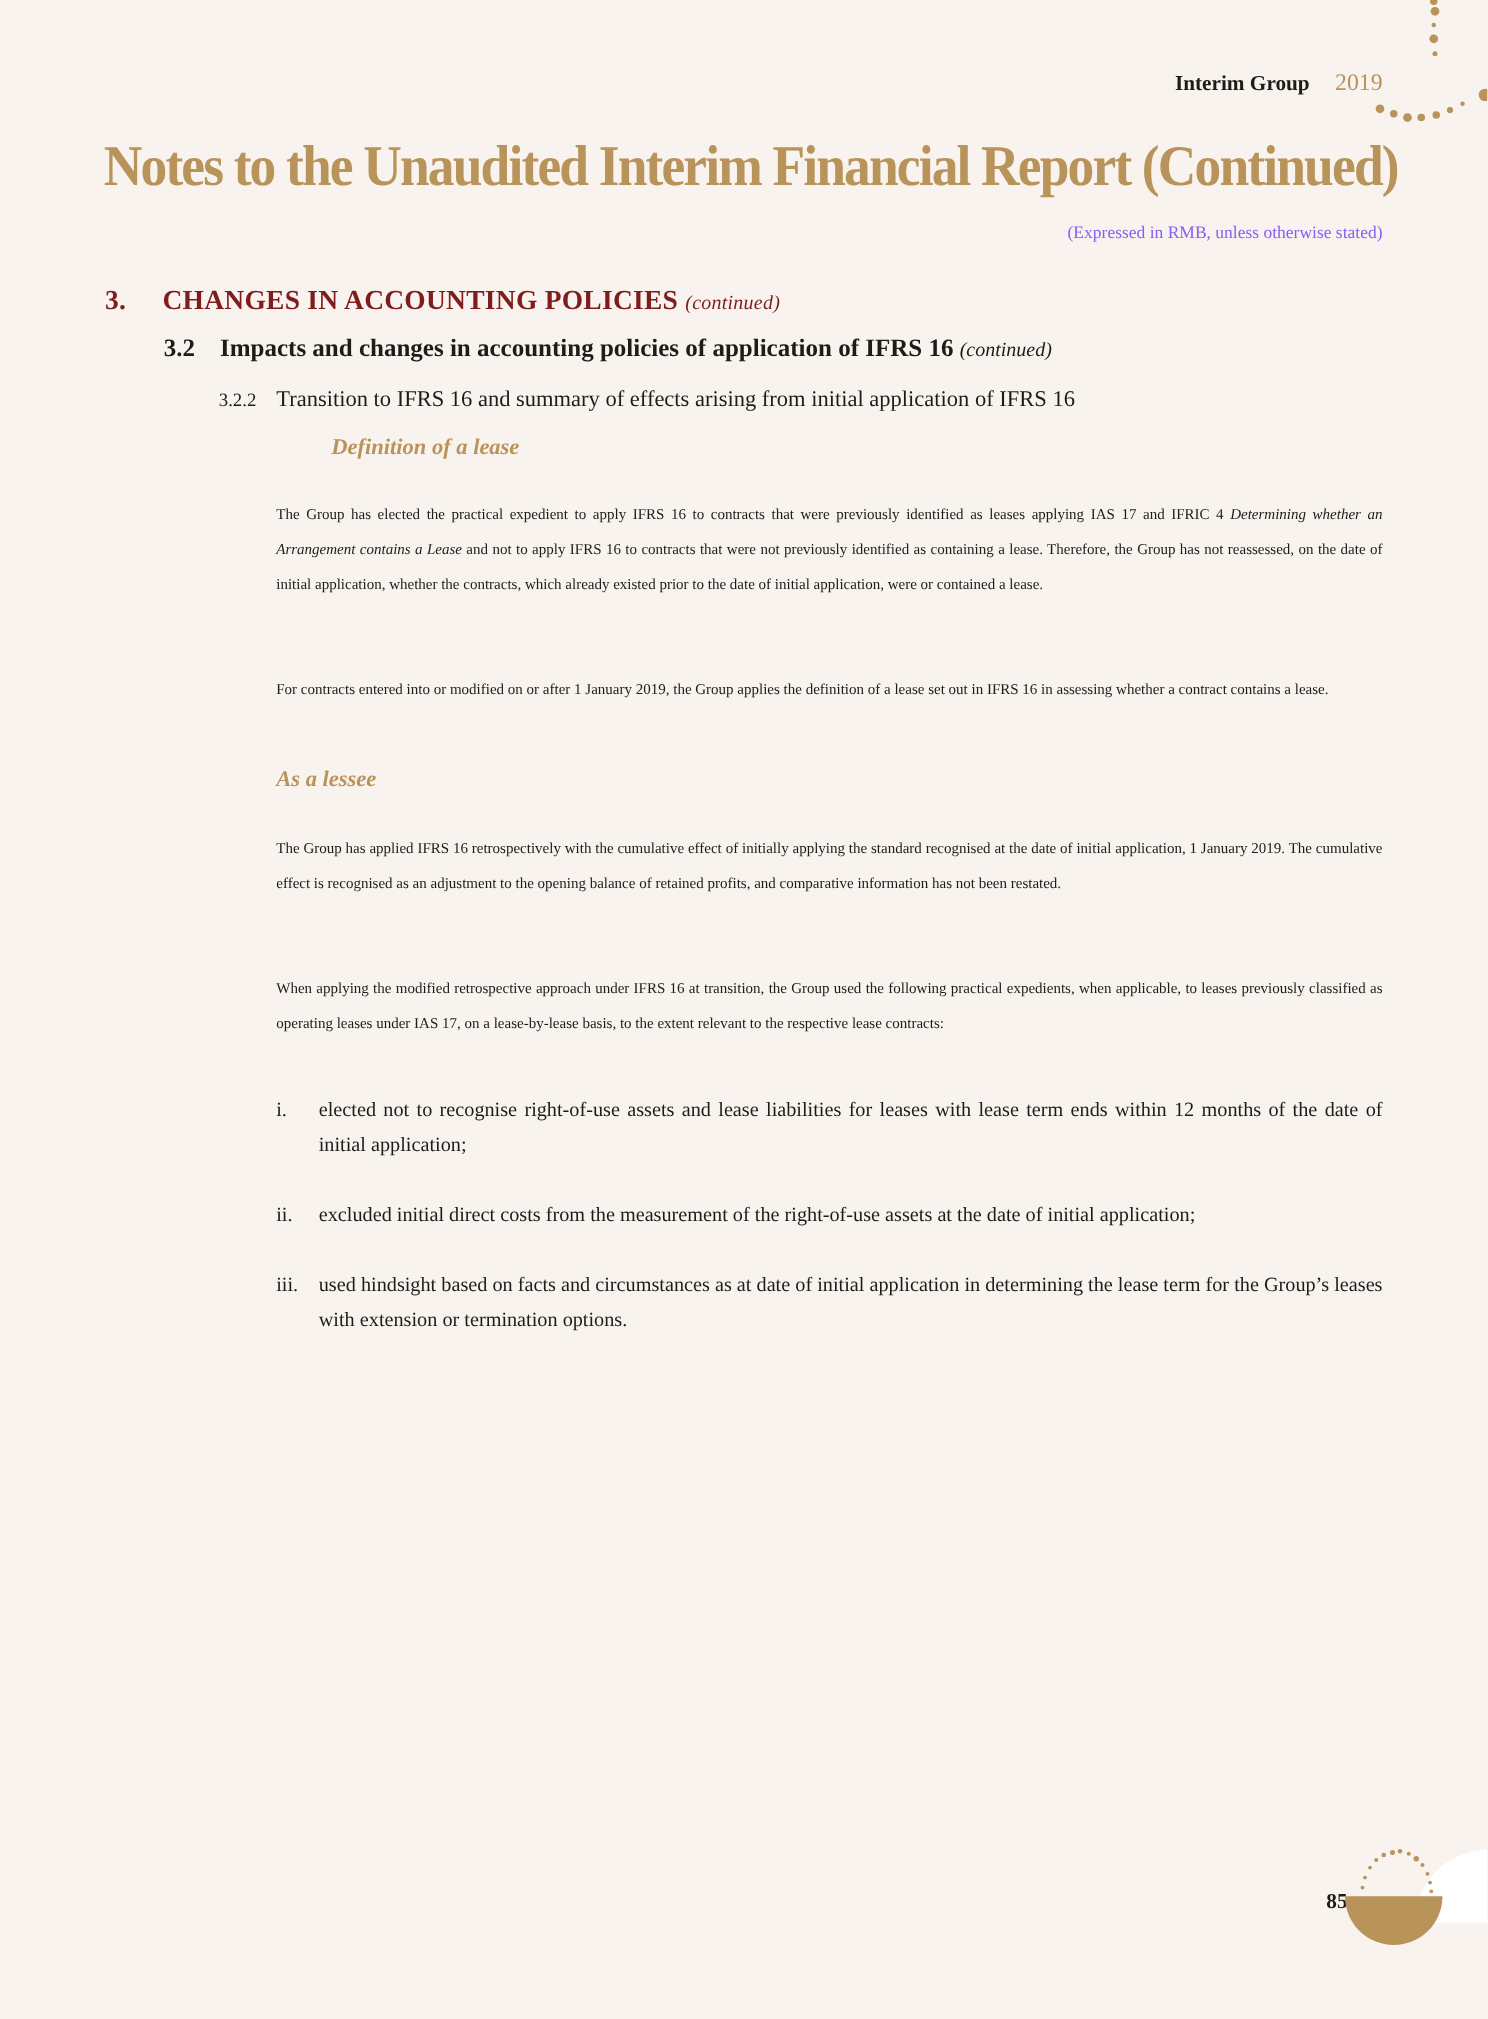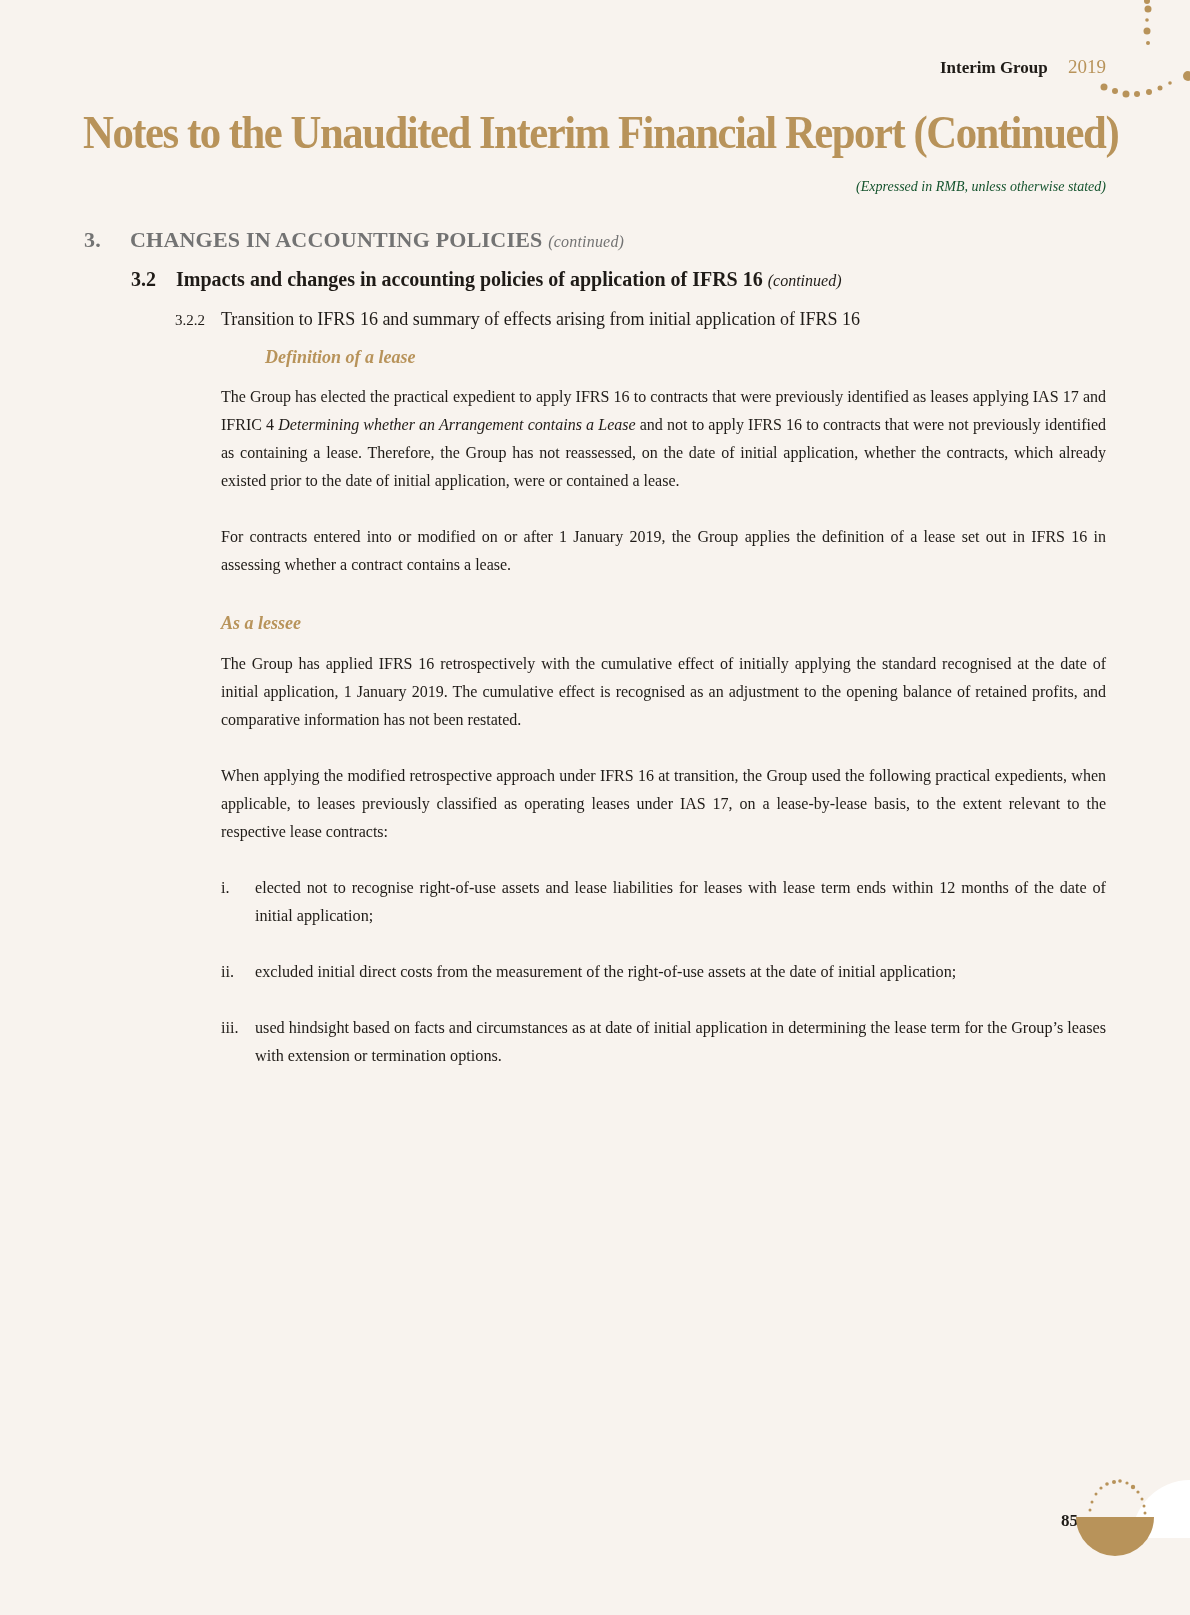--- a/index.html
+++ b/index.html
@@ -19,42 +19,42 @@
     .deco-top { position: absolute; right: 0; top: 0; }
     .page-title {
       position: absolute; left: 83px; top: 106px;
       font-size: 46px; font-weight: bold; color: #b8935a;
       letter-spacing: -1.6px; margin: 0;
       transform: scaleX(0.93); transform-origin: left;
       white-space: nowrap;
     }
     .expressed {
       position: absolute; right: 84px; top: 179px;
-      font-size: 14px; font-style: italic; color: #14532d;
+      font-size: 14px; color: #8b5cf6;
     }
     .sec {
       position: absolute; left: 84px; top: 227px;
-      font-size: 22px; color: #737373; font-weight: bold; letter-spacing: 0.2px;
+      font-size: 22px; color: #7f1d1d; font-weight: bold; letter-spacing: 0.2px;
     }
     .sec .num { display: inline-block; width: 46px; }
     .sec .cont { font-size: 16px; font-style: italic; font-weight: normal; }
     .sub {
       position: absolute; left: 131px; top: 268px;
       font-size: 20px; font-weight: bold;
     }
     .sub .num { display: inline-block; width: 45px; }
     .sub .cont { font-size: 16px; font-style: italic; font-weight: normal; }
     .subsub {
       position: absolute; left: 175px; top: 309px;
       font-size: 18px; font-weight: normal;
     }
     .subsub .num { font-size: 15px; display: inline-block; width: 46px; }
     .content {
       position: absolute; left: 221px; width: 885px;
-      font-size: 16px; line-height: 28px; text-align: justify;
+      font-size: 12px; line-height: 28px; text-align: justify; margin-top: 14px;
     }
     .content p { margin: 0; }
     .h-italic {
       position: absolute; left: 221px;
       font-size: 18px; font-weight: bold; font-style: italic; color: #b8935a;
     }
     .list-item { position: absolute; left: 221px; width: 885px; font-size: 16.2px; line-height: 28px; }
     .list-item .marker { position: absolute; left: 0; top: 0; }
     .list-item .text { margin-left: 34px; text-align: justify; }
     .page-num {

